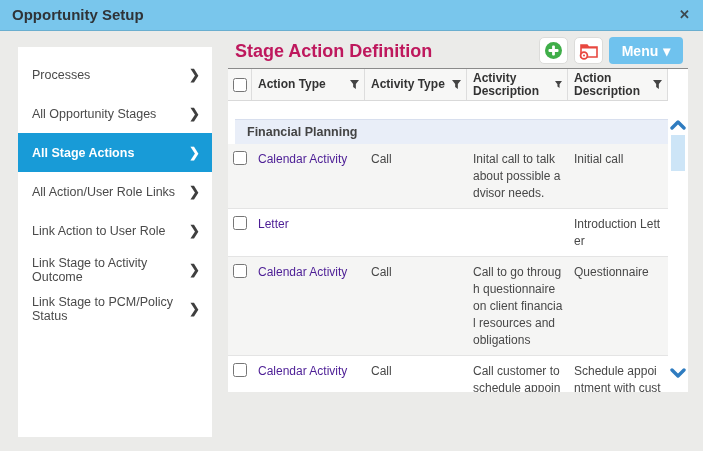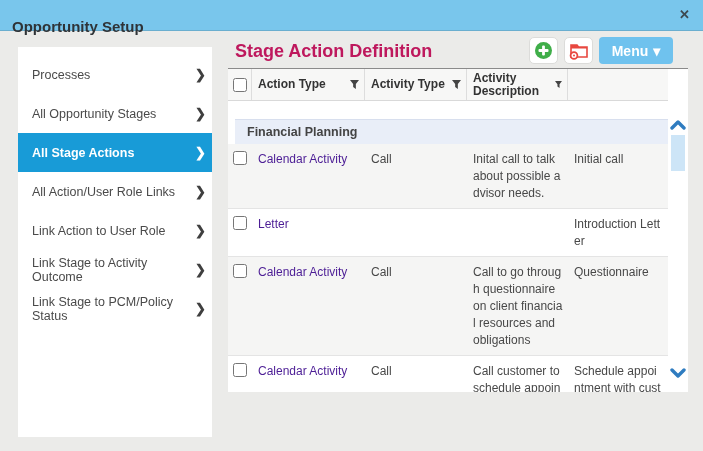--- a/index.html
+++ b/index.html
@@ -1,34 +1,34 @@
 <!DOCTYPE html>
 <html><head>
 <meta charset="utf-8">
 <style>
   html,body{margin:0;padding:0;}
   body{font-family:"Liberation Sans", sans-serif; background:#d9d9d7;}
   .dialog{position:relative;width:703px;height:451px;background:#ebebe9;overflow:hidden;}
 
   
   .titlebar{position:absolute;left:0;top:0;width:703px;height:31px;background:#79c6ec;border-bottom:1px solid rgba(0,0,0,0.12);box-sizing:border-box;}
-  .titlebar .title{position:absolute;left:12px;top:18px;font-size:15px;font-weight:700;color:#2f3337;}
+  .titlebar .title{position:absolute;left:12px;top:6px;font-size:15px;font-weight:700;color:#2f3337;}
   .titlebar .close{position:absolute;right:13px;top:7px;font-size:13px;font-weight:700;color:#3c4850;cursor:pointer;}
 
   
   .sidebar{position:absolute;left:18px;top:47px;width:194px;height:390px;background:#ffffff;}
-  .side-item{height:39px;display:flex;align-items:center;justify-content:space-between;padding:0 6px 0 14px;box-sizing:border-box;color:#4a4a4a;font-size:12.5px;cursor:pointer;}
+  .side-item{height:39px;display:flex;align-items:center;justify-content:space-between;padding:0 12px 0 14px;box-sizing:border-box;color:#4a4a4a;font-size:12.5px;cursor:pointer;}
   .side-item .chev{font-size:13px;font-weight:700;color:#3f3f3f;}
   .side-item.selected{background:#189bd7;color:#ffffff;font-weight:700;}
   .side-item.selected .chev{color:#ffffff;}
   .side-spacer{height:8px;}
 
   
   .main-title{position:absolute;left:235px;top:41px;font-size:18px;font-weight:700;color:#be185d;}
-  .toolbar{position:absolute;top:37px;right:30px;display:flex;align-items:center;gap:6px;}
+  .toolbar{position:absolute;top:37px;right:20px;display:flex;align-items:center;gap:6px;}
   .icon-btn{width:29px;height:27px;background:#ffffff;border:1px solid #dcdcda;border-radius:5px;display:flex;align-items:center;justify-content:center;box-sizing:border-box;cursor:pointer;}
   .menu-btn{height:27px;min-width:74px;background:#6fc2ee;border:none;border-radius:4px;color:#ffffff;font-weight:700;font-size:14px;font-family:"Liberation Sans",sans-serif;display:flex;align-items:center;justify-content:center;gap:5px;padding:0 12px;cursor:pointer;}
 
   
   .grid{position:absolute;left:228px;top:68px;width:460px;height:324px;background:#ffffff;border-top:1px solid #8a8a8a;box-sizing:border-box;overflow:hidden;}
   .grid-header{display:flex;width:440px;height:32px;background:#f7f7f6;border-bottom:1px solid #d9d9d9;box-sizing:border-box;}
   .gh-cell{box-sizing:border-box;border-right:1px solid #ddd;display:flex;align-items:center;padding:2px 5px 2px 6px;font-size:12px;font-weight:700;color:#333;line-height:13px;}
   .gh-cell .lbl{flex:1;}
   .cb-col{width:24px;display:flex;align-items:flex-start;justify-content:center;box-sizing:border-box;}
   .grid-header .cb-col{align-items:center;border-right:1px solid #ddd;}
@@ -133,20 +133,26 @@
         <svg width="9" height="9" viewBox="0 0 10 10">
             <path d="M0 0 h10 L6.5 4.5 V10 L3.5 7.8 V4.5 Z" fill="#444"></path>
           </svg>
       </div>
       <div class="gh-cell w3">
         <span class="lbl">Activity Description</span>
         <svg width="9" height="9" viewBox="0 0 10 10">
             <path d="M0 0 h10 L6.5 4.5 V10 L3.5 7.8 V4.5 Z" fill="#444"></path>
           </svg>
       </div>
+      <div class="gh-cell w4">
+        <span class="lbl">Action Description</span>
+        <svg width="9" height="9" viewBox="0 0 10 10">
+            <path d="M0 0 h10 L6.5 4.5 V10 L3.5 7.8 V4.5 Z" fill="#444"></path>
+          </svg>
+      </div>
     </div>
 
     <div class="spacer-row"></div>
 
     <div class="group-row">Financial Planning</div>
 
     <div class="t-row alt">
       <div class="cb-col">
         <input type="checkbox" class="rowcb" style="">
       </div>

